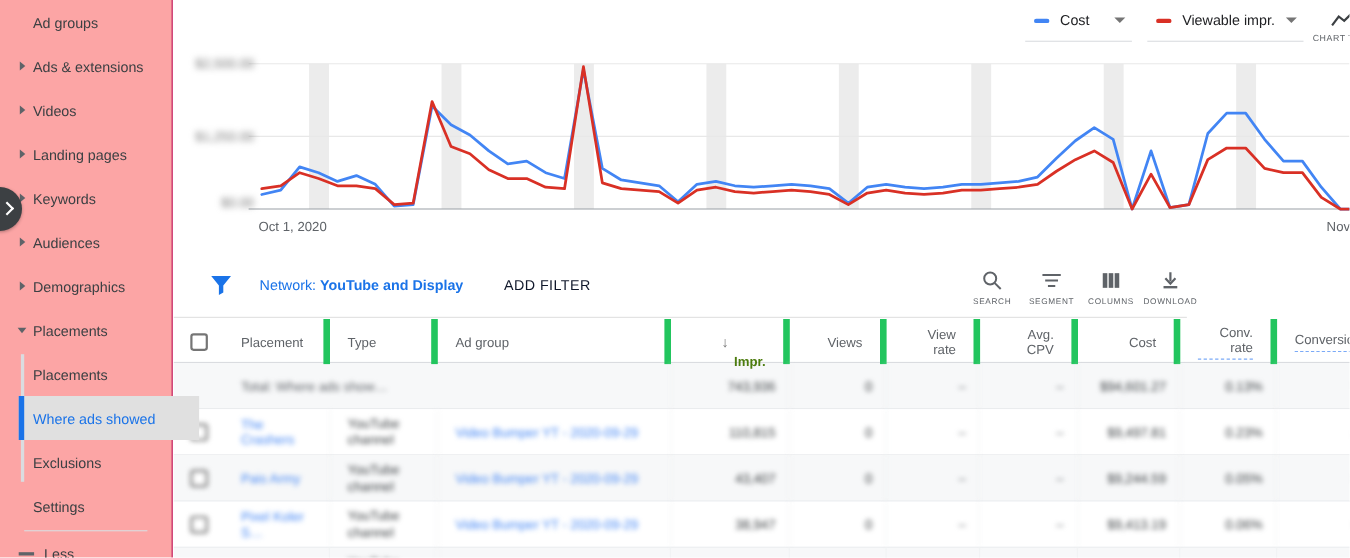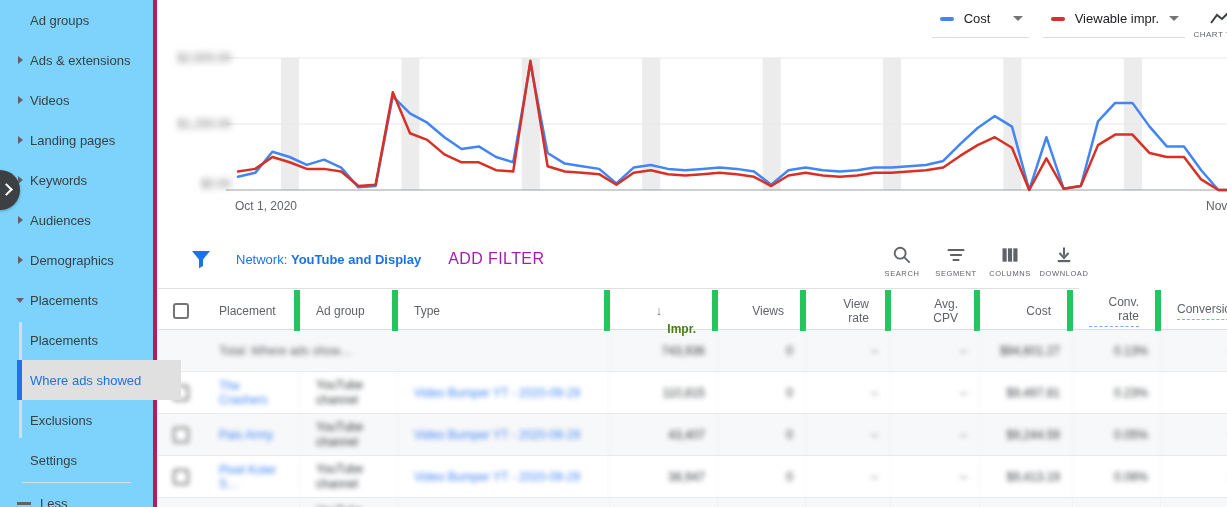--- a/index.html
+++ b/index.html
@@ -2,21 +2,21 @@
 <html><head>
 <meta charset="utf-8">
 <style>
   * { margin:0; padding:0; box-sizing:border-box; }
   body { background:#fff; }
   .app { position:relative; width:1227px; height:507px; overflow:hidden; background:#fff;
          font-family:"Liberation Sans","DejaVu Sans",sans-serif; color:#3c4043; }
 
   
   .sidebar { position:absolute; left:0; top:0; width:157px; height:507px;
-             background:#7dd3fc; border-right:4px solid #be185d; z-index:2; }
+             background:#fca5a5; border-right:1px solid #be185d; z-index:2; }
   .sb-item { position:relative; height:40px; display:flex; align-items:center;
              padding-left:30px; font-size:13px; color:#3c4043; cursor:pointer; }
   .sb-item .chev { position:absolute; left:18px; top:50%; width:0; height:0; margin-top:-4px;
                    border-left:5px solid #5f6368; border-top:4px solid transparent; border-bottom:4px solid transparent; }
   .sb-item .chev.down { margin-top:-2px; border-top:5px solid #5f6368; border-left:4px solid transparent;
                         border-right:4px solid transparent; border-bottom:none; left:16px; }
   .sb-item.selected { margin-left:17px; width:164px; padding-left:8px;
                       background:#e0e0e0; border-left:5px solid #1a73e8; color:#1a73e8; }
   .tree-line { position:absolute; left:19px; top:322px; width:3px; height:116px; background:#dadce0; z-index:0; }
   .sb-divider { height:1px; background:#dadce0; margin:2px 22px 0 22px; }
@@ -48,21 +48,21 @@
 
   .chart-wrap { position:absolute; left:0; top:0; width:1069px; height:230px; }
   .blur3 { filter:blur(3px); }
   .bl { filter:blur(2.4px); }
 
   
   .toolbar { position:absolute; top:230px; left:0; width:921px; height:59px;
              border-bottom:1px solid #e0e0e0; display:flex; align-items:center; padding-left:33px; }
   .network-chip { margin-left:25px; font-size:13px; color:#1a73e8; cursor:pointer; white-space:nowrap; }
   .network-chip b { font-weight:700; }
-  .add-filter { margin-left:27px; font-size:16px; letter-spacing:.4px; color:#a21caf;
+  .add-filter { margin-left:37px; font-size:13px; letter-spacing:.4px; color:#0f172a;
                 background:none; border:none; cursor:pointer; font-weight:500;
                 font-family:"Liberation Sans","DejaVu Sans",sans-serif; }
   .tb-icons { margin-left:auto; margin-right:-12px; display:flex; }
   .icon-btn { width:54px; display:flex; flex-direction:column; align-items:center; gap:4px;
               background:none; border:none; color:#5f6368; cursor:pointer; padding-top:4px; }
   .icon-btn .i-lbl { font-size:7.5px; letter-spacing:.6px; color:#5f6368; white-space:nowrap; }
 
   
   .table { position:absolute; top:290px; left:0; width:1091px; }
   .tr { display:grid; grid-template-columns:45px 97px 98px 212px 108px 88px 85px 89px 93px 88px 88px;
@@ -235,22 +235,22 @@
         </button>
       </div>
     </section>
 
     <section class="table">
       <div class="tr head">
         <div class="th nb cbcell">
           <span class="cb"></span>
         </div>
         <div class="th">Placement</div>
+        <div class="th">Type</div>
         <div class="th">Ad group</div>
-        <div class="th">Type</div>
         <div class="th num">
           <span class="sort-arrow">↓</span>
           <span class="imprlbl">Impr.</span>
         </div>
         <div class="th num">Views</div>
         <div class="th num">View rate</div>
         <div class="th num">Avg. CPV</div>
         <div class="th num">Cost</div>
         <div class="th num">
           <span class="dashed-u">Conv. rate</span>

